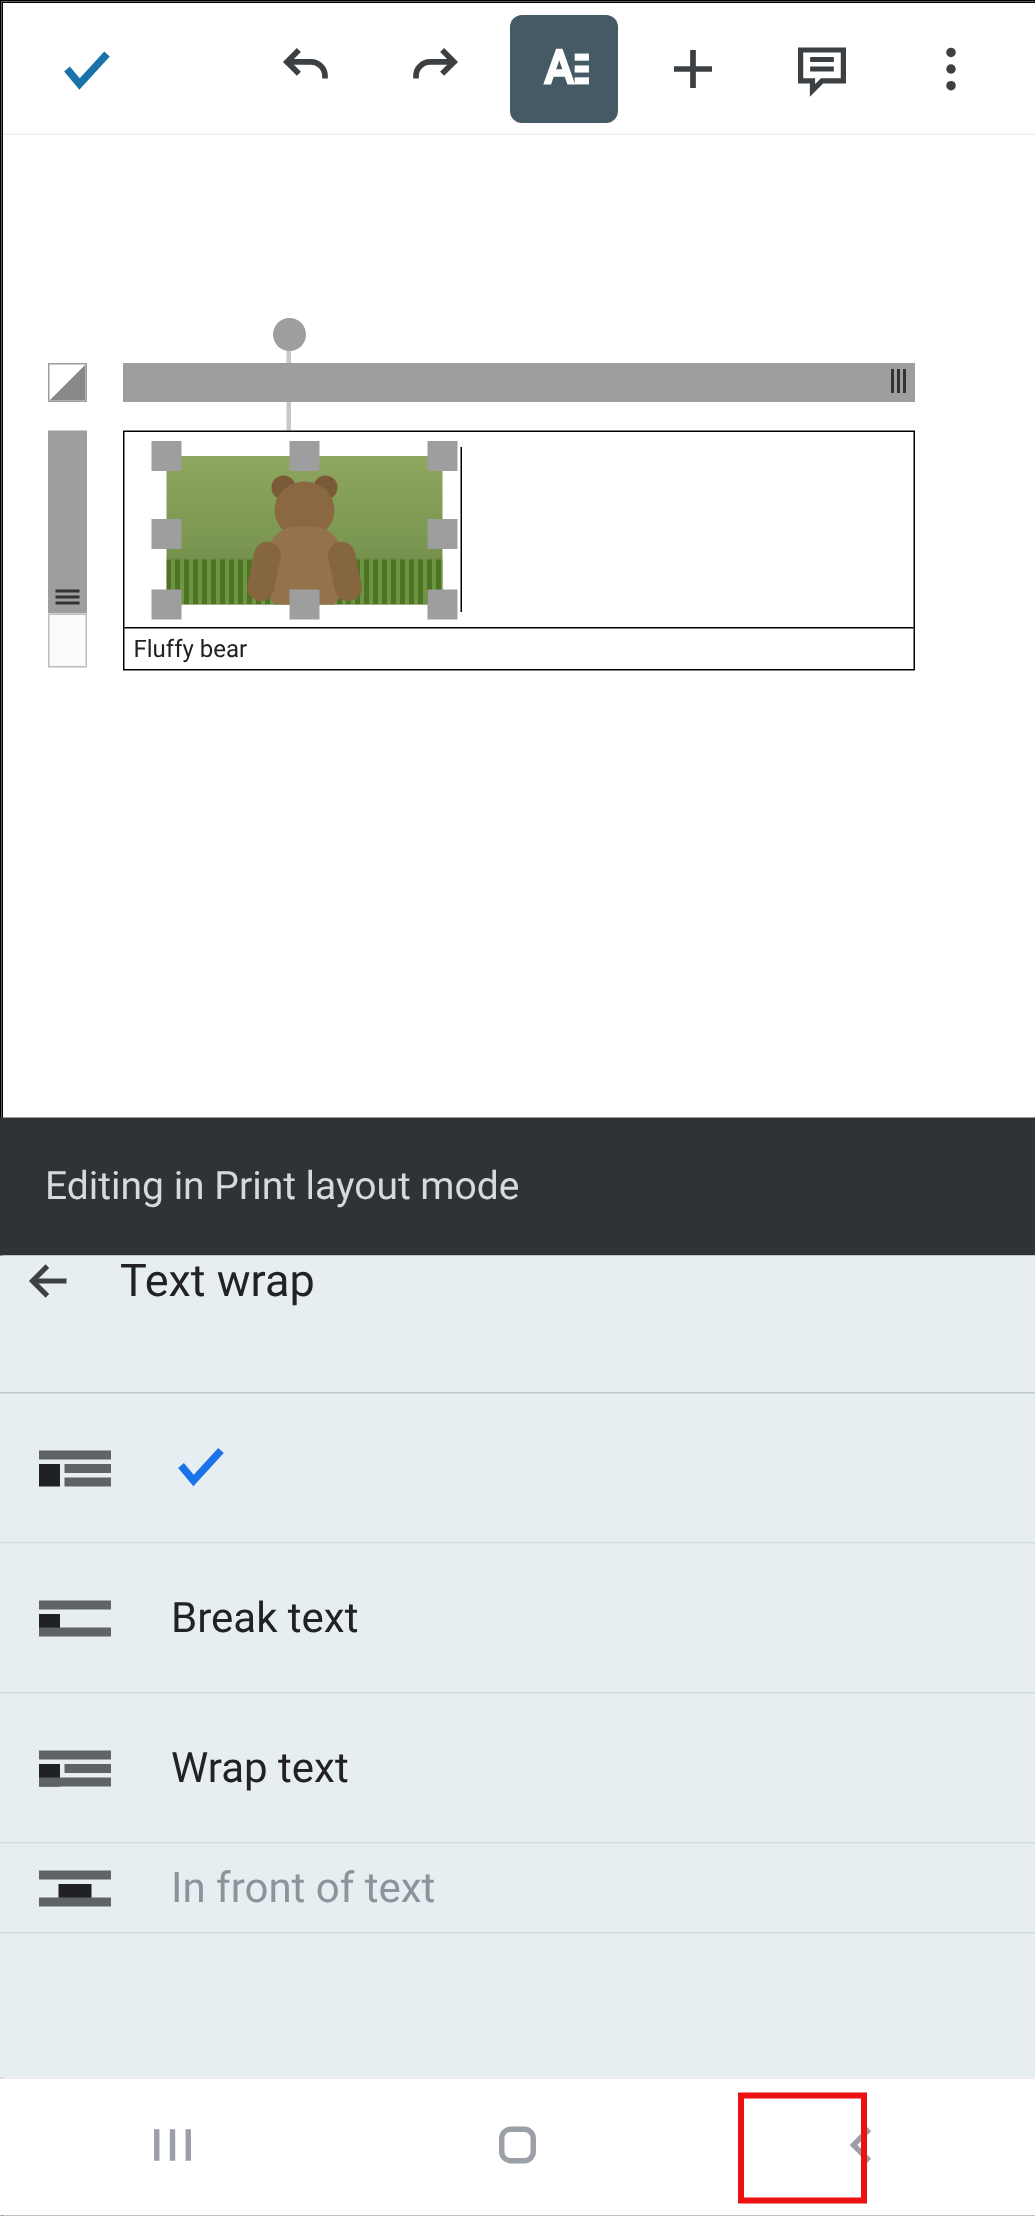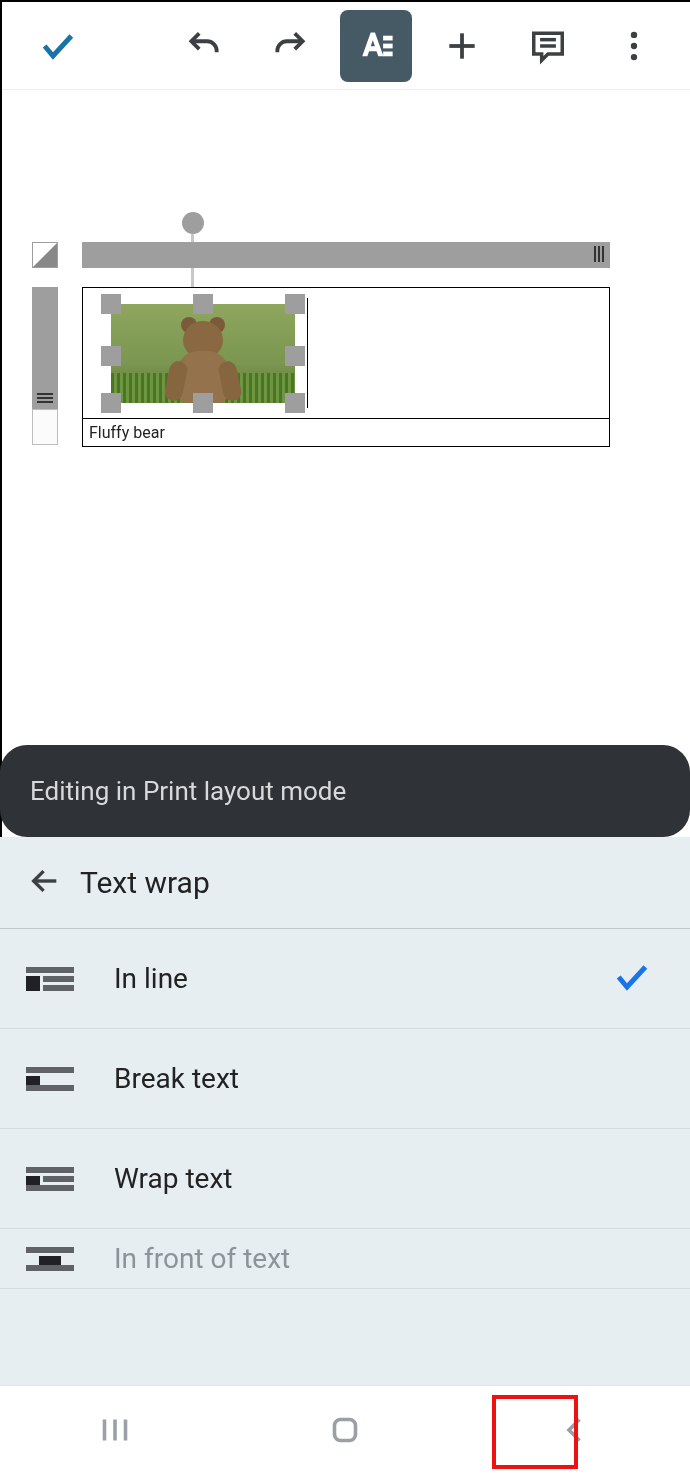--- a/index.html
+++ b/index.html
@@ -37,24 +37,24 @@
   .bear .armL{position:absolute;top:48px;left:4px;width:18px;height:40px;border-radius:10px;background:#86663f;transform:rotate(12deg);}
   .bear .armR{position:absolute;top:48px;left:58px;width:18px;height:40px;border-radius:10px;background:#86663f;transform:rotate(-12deg);}
   .grass{position:absolute;bottom:0;left:0;right:0;height:30px;background:repeating-linear-gradient(90deg,#4d7326 0 3px,#6d9640 3px 6px);}
   .handle { position:absolute; width:20px; height:20px; background:#9e9e9e; }
   .h-tl{top:-2px;left:-2px;} .h-tm{top:-2px;left:90px;} .h-tr{top:-2px;right:-2px;}
   .h-ml{top:50px;left:-2px;} .h-mr{top:50px;right:-2px;}
   .h-bl{bottom:-2px;left:-2px;} .h-bm{bottom:-2px;left:90px;} .h-br{bottom:-2px;right:-2px;}
   .cursor-line { position:absolute; top:10px; left:224px; width:1px; height:110px; background:#000;}
   .caption-row { border-top:1px solid #000; padding:4px 6px; font-size:16px; color:#222; }
   
-  .toast { position:absolute; top:745px; left:0; right:0; height:92px; background:#2f3236; color:#d7d9da; font-size:26px; display:flex; align-items:center; padding-left:30px;border-radius:27px;}
+  .toast { position:absolute; top:745px; left:0; right:0; height:92px; background:#2f3236; color:#d7d9da; font-size:26px; display:flex; align-items:center; padding-left:30px;}
   
   .sheet { position:absolute; top:837px; left:0; right:0; height:548px; background:#e6eef2; overflow:hidden;}
-  .sheet-header { height:92px; display:flex; align-items:center; padding:0 28px; gap:18px; border-bottom:1px solid #bfc9cd;}
+  .sheet-header { height:92px; display:flex; align-items:flex-start; padding:0 16px; gap:30px; border-bottom:1px solid #bfc9cd;}
   .sheet-header svg{width:34px;height:34px;}
   .sheet-title{font-size:30px; color:#222;}
   .opt { height:100px; display:flex; align-items:center; padding:0 28px; gap:42px; border-bottom:1px solid #d3dde1;}
   .opt .icon{width:44px;display:flex;justify-content:center;}
   .opt-label{font-size:28px;color:#222;flex:1;}
   .opt .check{margin-right:10px;}
   .opt .check svg{width:40px;height:40px;}
   .opt.last .opt-label{color:#8a9499;}
   .opt.last{height:60px;}
   
@@ -200,21 +200,20 @@
 
   <div class="opt">
     <div class="icon">
         <div class="tw-icon tw-inline">
           <span></span>
           <span></span>
           <span></span>
           <span></span>
         </div>
       </div>
-    <div class="opt-label">In line</div>
     <div class="check"><svg viewBox="0 0 24 24" fill="none" stroke="#1a73e8" stroke-width="3">
           <polyline points="4 12 9 18 20 6"></polyline>
         </svg></div>
   </div>
 
   <div class="opt">
     <div class="icon">
         <div class="tw-icon tw-break">
           <span></span>
           <span></span>

